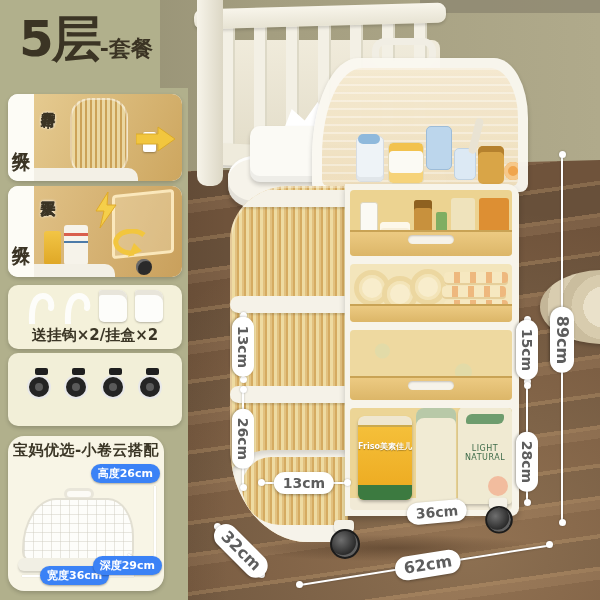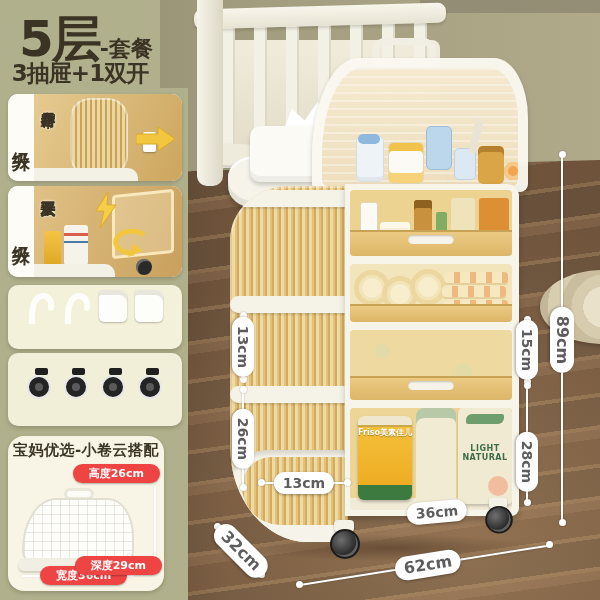--- a/index.html
+++ b/index.html
@@ -72,24 +72,24 @@
   .lip{position:absolute;left:0;bottom:0;width:100%;background:linear-gradient(#ecca82,#dcb668);border-top:2px solid #c9a355;}
   .handle{position:absolute;left:50%;top:3px;transform:translateX(-50%);width:46px;height:9px;background:#f6f3ea;border-radius:5px;box-shadow:inset 0 1px 2px rgba(0,0,0,.2);}
   .roll{position:absolute;width:36px;height:36px;border-radius:50%;background:#f8edcc;border:5px solid #ecd7a0;box-sizing:border-box;box-shadow:inset 0 0 0 3px #f3e4b8;}
   .fold{position:absolute;width:64px;height:13px;border-radius:4px;background:#f6e8c0;
         box-shadow:inset 0 -2px 0 #e6cf9a;
         background-image:repeating-linear-gradient(90deg,rgba(0,0,0,0) 0 10px,#eeb87e 10px 16px);}
 
   
   .can{position:absolute;background:linear-gradient(#f6c33e,#eca81d);border-radius:6px;overflow:hidden;box-shadow:0 2px 3px rgba(0,0,0,.25);}
   .can .lid{height:9px;background:#efe7d0;border-bottom:2px solid #caa94e;}
-  .can .ctext{color:#fff;font-weight:bold;font-size:8px;text-align:center;text-shadow:0 1px 1px rgba(0,0,0,.35);}
+  .can .ctext{color:#fff;font-weight:bold;font-size:8px;text-align:center;margin-top:14px;text-shadow:0 1px 1px rgba(0,0,0,.35);}
   .can .cband{position:absolute;left:0;bottom:0;width:100%;height:15px;background:#3c7a40;}
   .bag{position:absolute;border-radius:8px 6px 4px 4px;box-shadow:0 2px 3px rgba(0,0,0,.2);}
-  .bag .btext{color:#3e6b49;font-weight:bold;font-size:8px;line-height:9px;text-align:center;margin-top:38px;letter-spacing:.5px;}
+  .bag .btext{color:#3e6b49;font-weight:normal;font-size:8px;line-height:9px;text-align:center;margin-top:38px;letter-spacing:.5px;}
 
   
   .caster .cap{position:absolute;left:4px;top:0;width:20px;height:12px;background:#f4f1e7;border-radius:4px;box-shadow:0 1px 2px rgba(0,0,0,.3);}
   .caster .whl{position:absolute;left:0;top:9px;width:30px;height:30px;border-radius:50%;
                background:radial-gradient(circle at 35% 35%,#6f6f6f,#2b2b2b 62%);border:2px solid #1c1c1c;box-sizing:border-box;
                box-shadow:inset -2px -2px 0 rgba(255,255,255,.25);}
   .cart-shadow{left:238px;top:534px;width:310px;height:28px;border-radius:50%;
                background:radial-gradient(ellipse,rgba(50,32,18,.38),rgba(0,0,0,0) 68%);}
 
   
@@ -134,22 +134,22 @@
   .panelC{left:8px;top:285px;width:174px;height:64px;background:#f4f1da;}
   .panelD{left:8px;top:353px;width:174px;height:73px;background:#f2efd8;}
   .icons-row{position:absolute;left:0;top:5px;width:100%;display:flex;justify-content:center;gap:8px;align-items:flex-start;}
   .hbox{width:28px;height:32px;background:#fdfdfa;border-radius:3px 8px 5px 5px;box-shadow:inset 0 5px 0 #e8e5da,0 1px 2px rgba(0,0,0,.25);}
   .ctext-dark{position:absolute;left:0;bottom:4px;width:100%;text-align:center;color:#3b3626;font-weight:bold;font-size:15px;}
   .lock-note{position:absolute;left:0;top:1px;width:100%;text-align:center;color:#fbf8ea;font-weight:bold;font-size:11px;letter-spacing:1px;}
   .casters-row{position:absolute;left:0;top:15px;width:100%;display:flex;justify-content:center;gap:9px;}
 
   .panelE{left:8px;top:436px;width:156px;height:155px;background:#f8f5e6;border-radius:16px;box-shadow:0 2px 4px rgba(0,0,0,.18);}
   .e-title{position:absolute;left:0;top:5px;width:100%;text-align:center;color:#3b3626;font-weight:bold;font-size:15px;letter-spacing:.5px;}
-  .pill-dark{position:absolute;background:#ef4444;color:#fff;font-size:11px;font-weight:bold;
-             padding:2px 16px;border-radius:11px;white-space:nowrap;box-shadow:0 1px 2px rgba(0,0,0,.3);}
+  .pill-dark{position:absolute;background:#3b82f6;color:#fff;font-size:11px;font-weight:bold;
+             padding:2px 7px;border-radius:11px;white-space:nowrap;box-shadow:0 1px 2px rgba(0,0,0,.3);}
   .ebox-dome{position:absolute;left:14px;top:62px;width:112px;height:64px;
              background:rgba(253,253,251,.94);border:2px solid #e2dfd2;box-sizing:border-box;
              border-radius:34px 26px 10px 10px/52px 38px 10px 10px;
              background-image:repeating-linear-gradient(90deg,rgba(205,202,190,.45) 0 1px,rgba(0,0,0,0) 1px 9px),
                               repeating-linear-gradient(0deg,rgba(205,202,190,.45) 0 1px,rgba(0,0,0,0) 1px 9px);}
   .ebox-handle{position:absolute;left:56px;top:52px;width:30px;height:12px;border:3px solid #e9e6da;border-radius:6px;box-sizing:border-box;background:#fcfbf6;}
   .ebox-base{position:absolute;left:10px;top:122px;width:120px;height:13px;background:#f1efe4;border-radius:6px;box-shadow:0 2px 2px rgba(0,0,0,.15);}
   .eline{position:absolute;background:#fff;box-shadow:0 0 1px rgba(0,0,0,.3);}
 </style>
 </head>
@@ -322,21 +322,20 @@
       <span class="pill big pc abs" style="transform:translate(-50%,-50%) rotate(45deg);">32cm</span>
     </div>
 
 
   <div class="abs sidebar"></div>
   <div class="abs sidebar-ext"></div>
 
   <div class="abs title-row">
     <span class="t-main">5层</span><span class="t-suf">-套餐</span>
   </div>
-  <div class="abs t-sub">3抽屉+1双开</div>
 
   <div class="abs panel photoA">
     <div class="strip">
       <span class="vtext" style="font-size:18px;">升级</span>
     </div>
     <div class="phA">
       <span class="vtext abs" style="left:4px;top:6px;font-size:15px;text-shadow:0 0 3px rgba(255,255,255,.7);">卷帘露台</span>
       <div class="ribcol"></div>
       <div class="ptag"></div>
       <svg class="abs" style="right:6px;top:32px;" width="40" height="26" viewBox="0 0 40 26">
@@ -371,20 +370,21 @@
     <div class="icons-row">
       <svg width="28" height="34" viewBox="0 0 28 34">
         <path d="M5,33 C4,14 9,6 16,6 C23,6 25,13 24,18" fill="none" stroke="#fdfdfa" stroke-width="6" stroke-linecap="round"></path>
       </svg>
       <svg width="28" height="34" viewBox="0 0 28 34">
         <path d="M5,33 C4,14 9,6 16,6 C23,6 25,13 24,18" fill="none" stroke="#fdfdfa" stroke-width="6" stroke-linecap="round"></path>
       </svg>
       <div class="hbox"></div>
       <div class="hbox"></div>
     </div>
+    <div class="ctext-dark">送挂钩×2/挂盒×2</div>
   </div>
 
   <div class="abs panel panelD">
     <div class="casters-row">
       <svg width="28" height="32" viewBox="0 0 28 32">
           <rect x="9" y="0" width="13" height="7" rx="2" fill="#1f1f1f"></rect>
           <circle cx="13" cy="19" r="11" fill="#242424" stroke="#e8e8e8" stroke-width="2"></circle>
           <circle cx="13" cy="19" r="4" fill="#5a5a5a"></circle>
         </svg>
       <svg width="28" height="32" viewBox="0 0 28 32">

